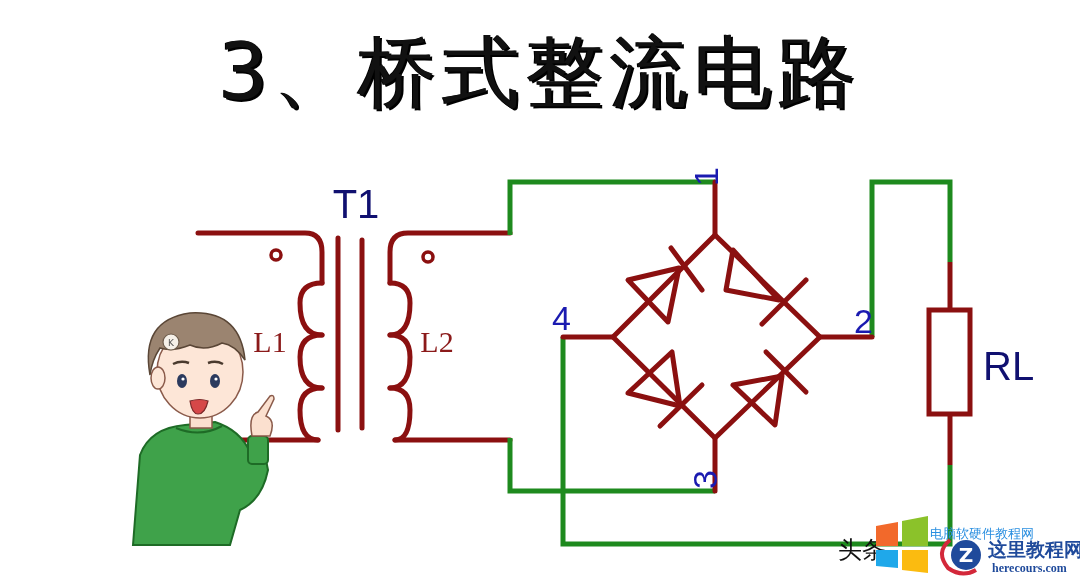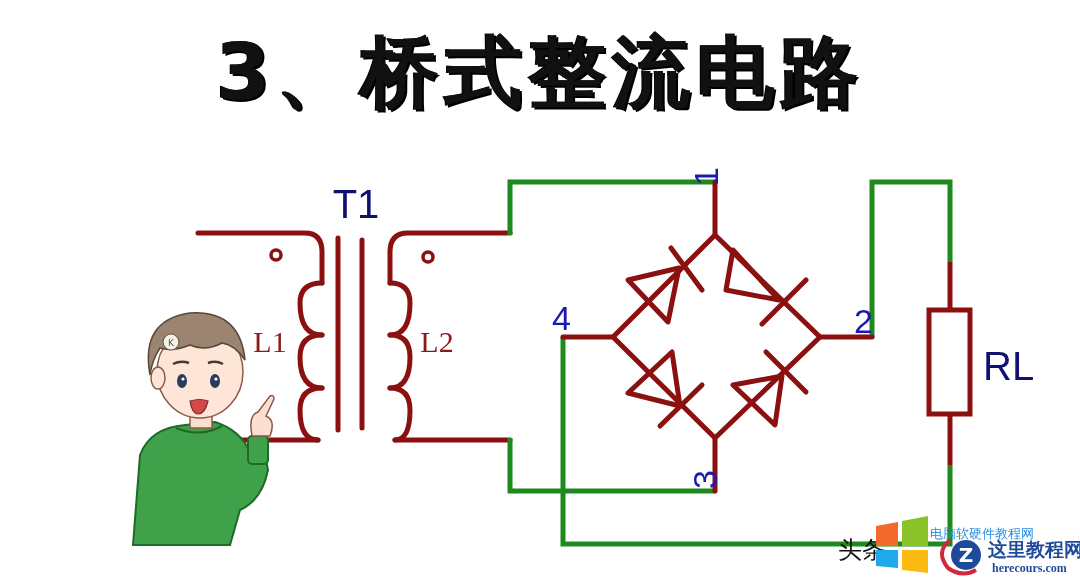--- a/index.html
+++ b/index.html
@@ -1,19 +1,19 @@
 <!DOCTYPE html>
 <html><head>
   <meta charset="utf-8">
   <style>
     html, body { margin: 0; padding: 0; background: #ffffff; }
     body { width: 1080px; height: 577px; overflow: hidden; position: relative; font-family: "DejaVu Sans", sans-serif; }
     .title {
       position: absolute; left: 0; top: 22px; width: 1080px; text-align: center;
-      font-family: "DejaVu Sans", sans-serif; font-weight: 700; font-size: 78px;
+      font-family: "DejaVu Sans", sans-serif; font-weight: 400; font-size: 78px;
       color: #111; letter-spacing: 6px; line-height: 100px;
       text-shadow: 2px 2px 0 #000, -1px 0 0 #000;
     }
     svg.circuit { position: absolute; left: 0; top: 0; }
     .lbl-blue { font-family: "Liberation Sans", sans-serif; fill: #1a1ab0; }
     .lbl-navy { font-family: "Liberation Sans", sans-serif; fill: #101070; }
     .lbl-serif { font-family: "Liberation Serif", serif; fill: #8b1a1a; }
     .wm-text { font-family: "DejaVu Sans", sans-serif; }
   </style>
 </head>

